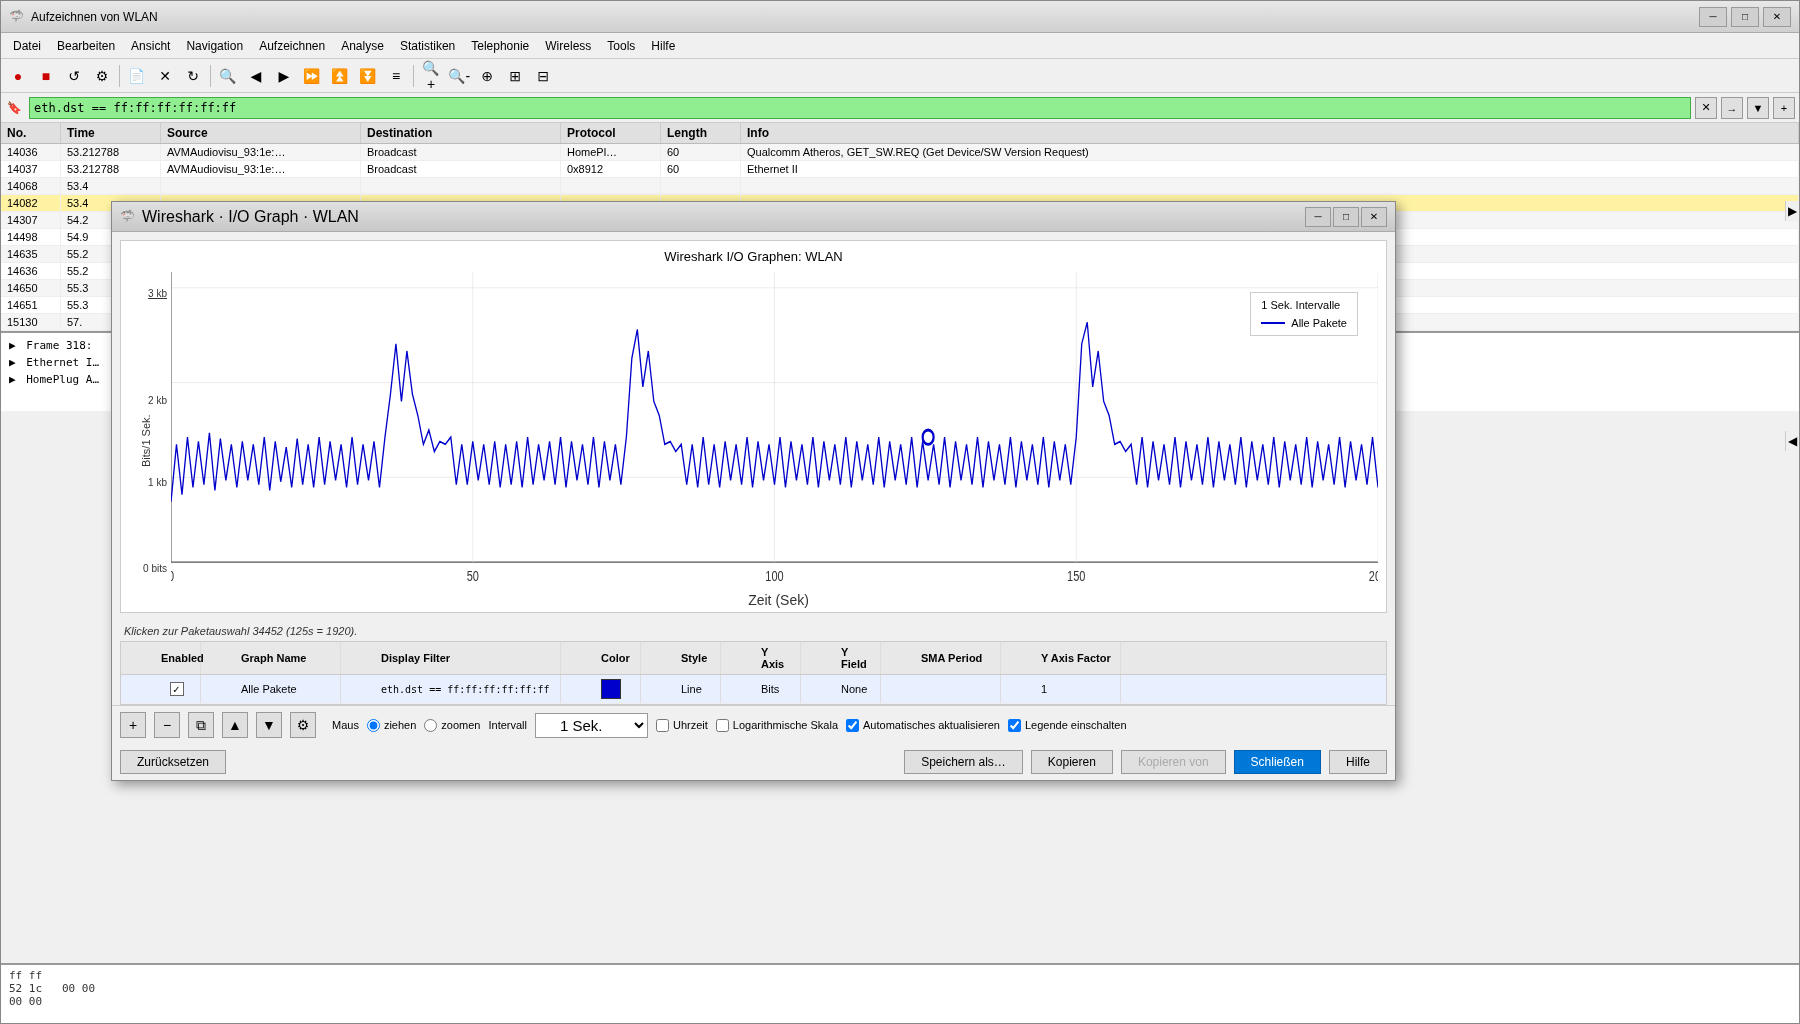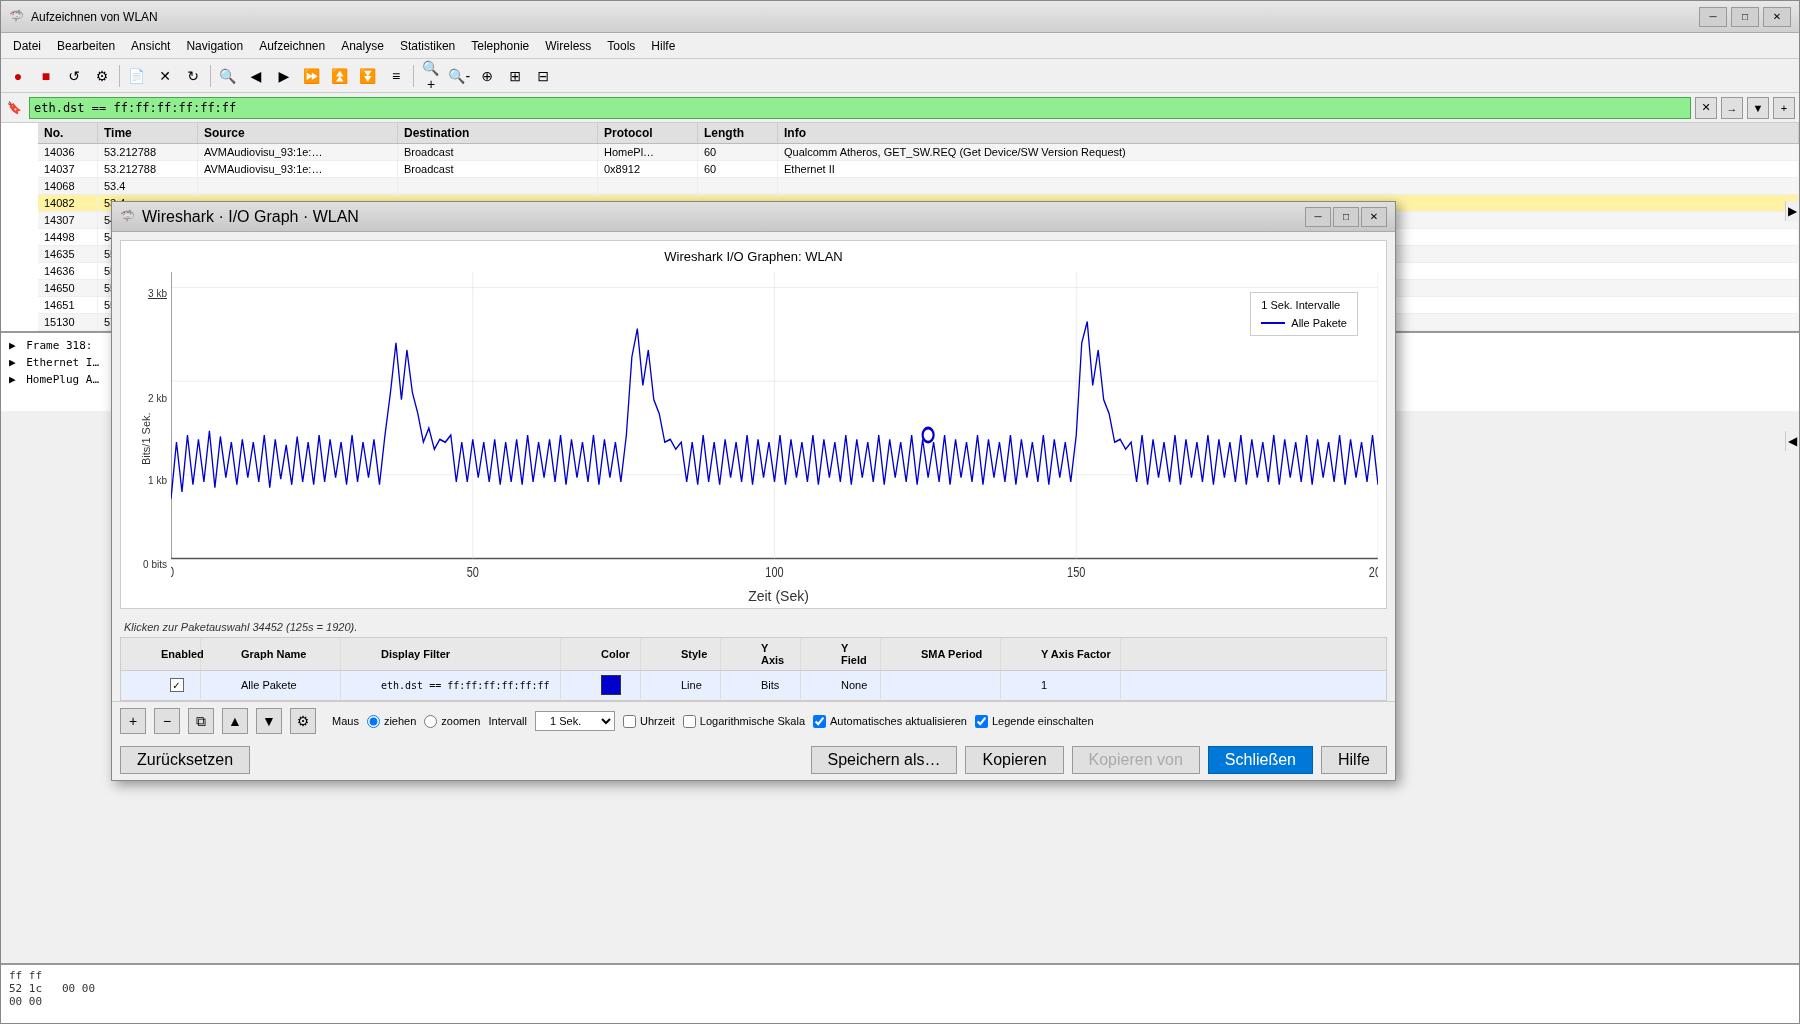--- a/index.html
+++ b/index.html
@@ -89,21 +89,20 @@
     .filter-btn {
       width: 22px; height: 22px; background: #e0e0e0; border: 1px solid #999;
       cursor: pointer; display: flex; align-items: center; justify-content: center; font-size: 11px;
     }
 
     
     .packet-table {
       flex: 0 0 auto;
       overflow: hidden;
       background: white;
-      padding-left: 37px;
     }
     .table-header {
       display: grid;
       grid-template-columns: 60px 100px 200px 200px 100px 80px 1fr;
       background: #e0e0e0;
       border-bottom: 1px solid #bbb;
       font-size: 12px;
       font-weight: bold;
     }
     .table-header-cell {
@@ -276,38 +275,38 @@
       flex-wrap: wrap;
     }
     .icon-btn {
       width: 26px; height: 26px; background: #e0e0e0; border: 1px solid #999;
       cursor: pointer; display: flex; align-items: center; justify-content: center;
       font-size: 14px;
     }
     .radio-group { display: flex; align-items: center; gap: 4px; }
     .radio-label { font-size: 11px; }
     .interval-select {
-      padding: 2px 10px; font-size: 11px; border: 1px solid #999; background: white;
+      padding: 2px 20px; font-size: 15px; border: 1px solid #999; background: white;
     }
     .checkbox-group { display: flex; align-items: center; gap: 4px; font-size: 11px; }
 
     
     .action-buttons {
       padding: 6px 8px;
       display: flex;
       align-items: center;
       gap: 8px;
       background: #f0f0f0;
     }
     .action-btn {
       padding: 4px 16px;
       background: #e0e0e0;
       border: 1px solid #999;
       cursor: pointer;
-      font-size: 16px;
+      font-size: 12px;
     }
     .action-btn.primary {
       background: #0078d7;
       color: white;
       border-color: #0060b0;
     }
     .action-spacer { flex: 1; }
 
     
     .chart-svg {

